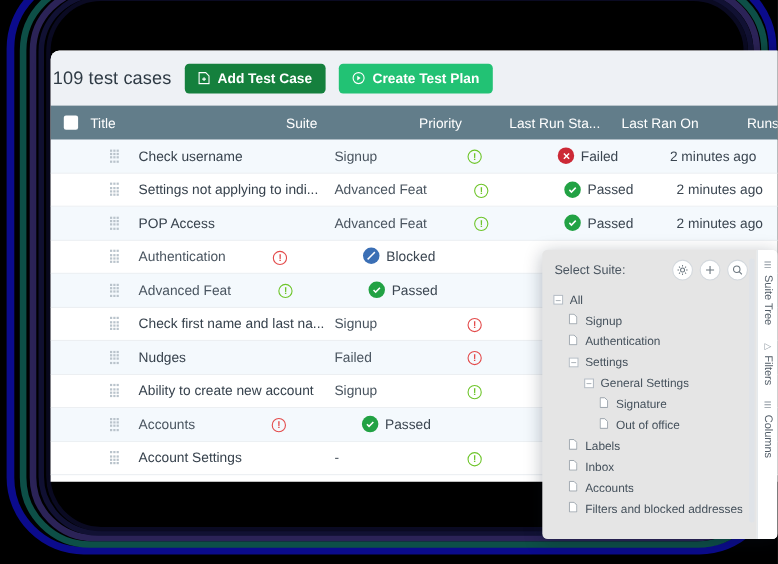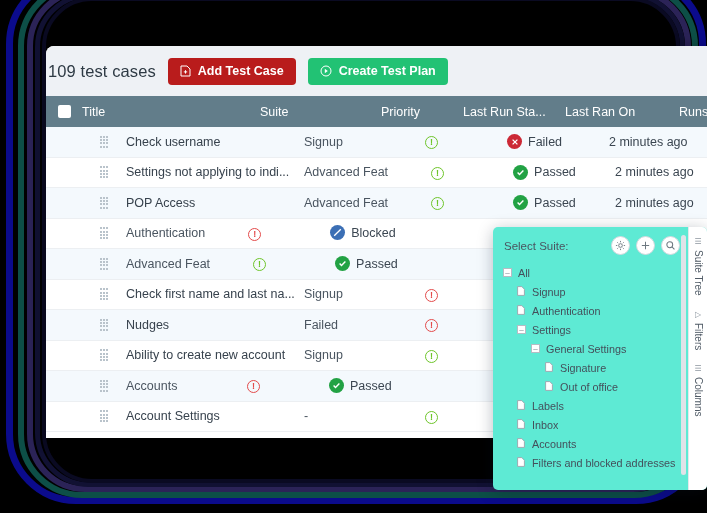--- a/index.html
+++ b/index.html
@@ -66,21 +66,21 @@
     padding: 0 12px;
     border-radius: 4px;
     font-size: 12.5px;
     font-weight: bold;
     color: #ffffff;
     border: none;
     cursor: pointer;
     white-space: nowrap;
     font-family: "Liberation Sans", sans-serif;
   }
-  .btn-primary { background: #b91c1c; }
+  .btn-primary { background: #15803d; }
   .btn-success { background: #22c274; }
   .btn svg { display: block; }
 
   
   .thead {
     height: 31px;
     background: #627d8a;
     display: flex;
     align-items: center;
     color: #ffffff;
@@ -135,21 +135,21 @@
   .prio { width: 13px; height: 13px; border-radius: 50%; border: 1.3px solid #6ec52a; display: inline-flex; align-items: center; justify-content: center; }
   .prio.high { border-color: #e34b4b; }
   .prio span { font-size: 9px; line-height: 9px; color: #6ec52a; font-weight: bold; }
   .prio.high span { color: #e34b4b; }
 
   
   #suite-panel {
     position: absolute;
     left: 493px; top: 227px;
     width: 214px; height: 263px;
-    background: #5eead4;
+    background: #e5e5e5;
     border-radius: 5px;
     box-shadow: 0 3px 16px rgba(10,20,40,.28);
     display: flex;
     overflow: hidden;
   }
   .panel-main { flex: 1 1 auto; position: relative; overflow: hidden; }
   .panel-head {
     display: flex; align-items: center;
     padding: 9px 8px 6px 11px;
     gap: 6px;

